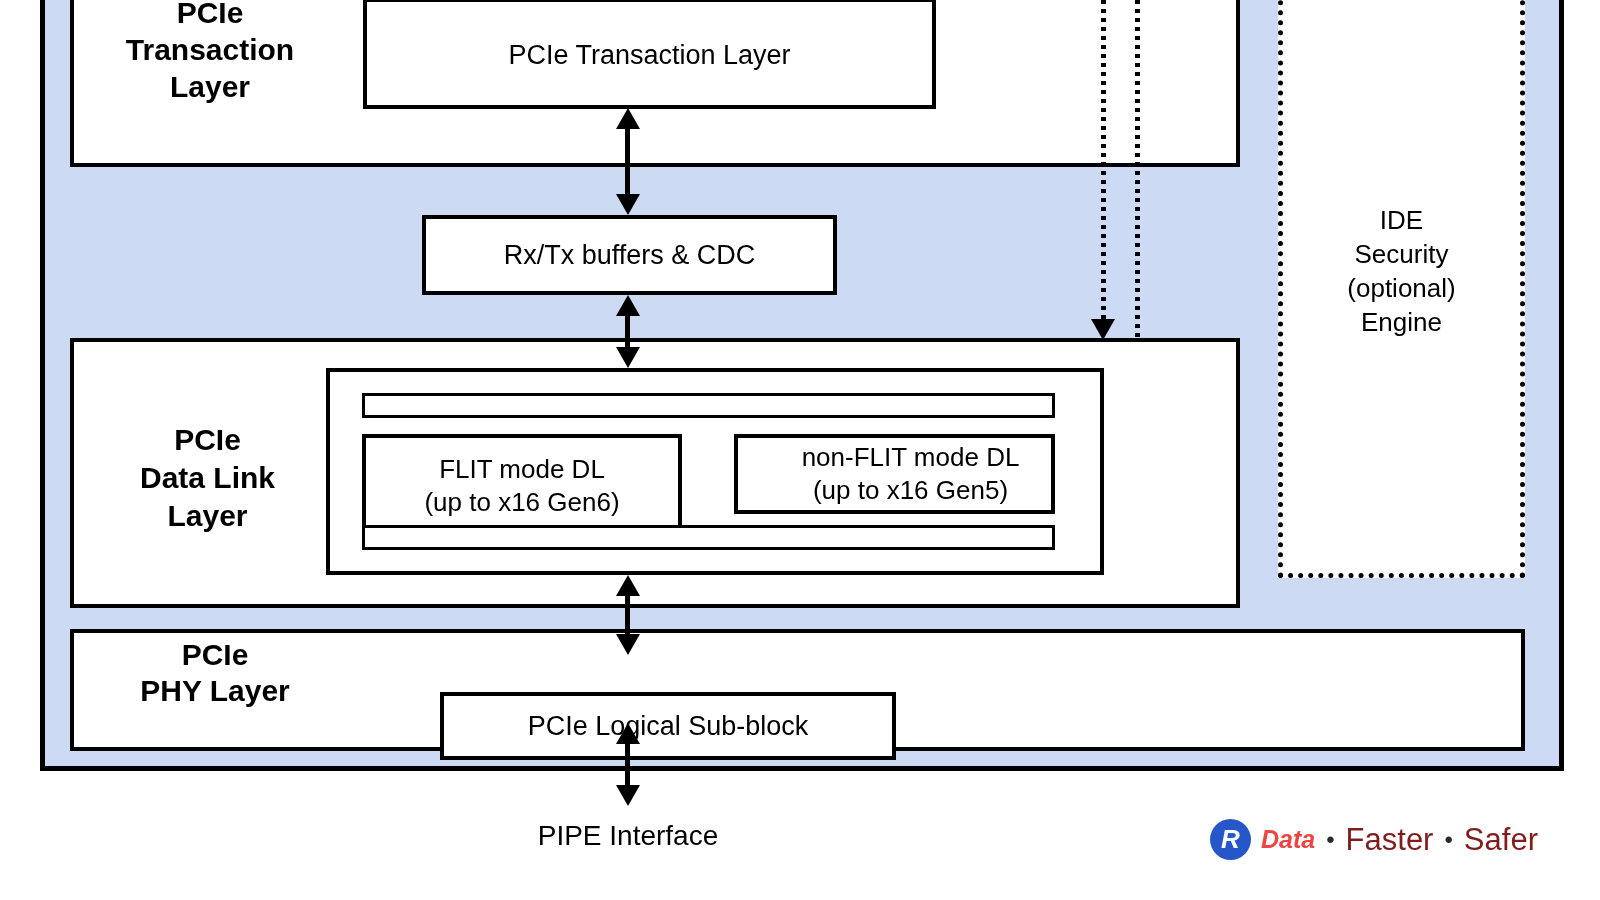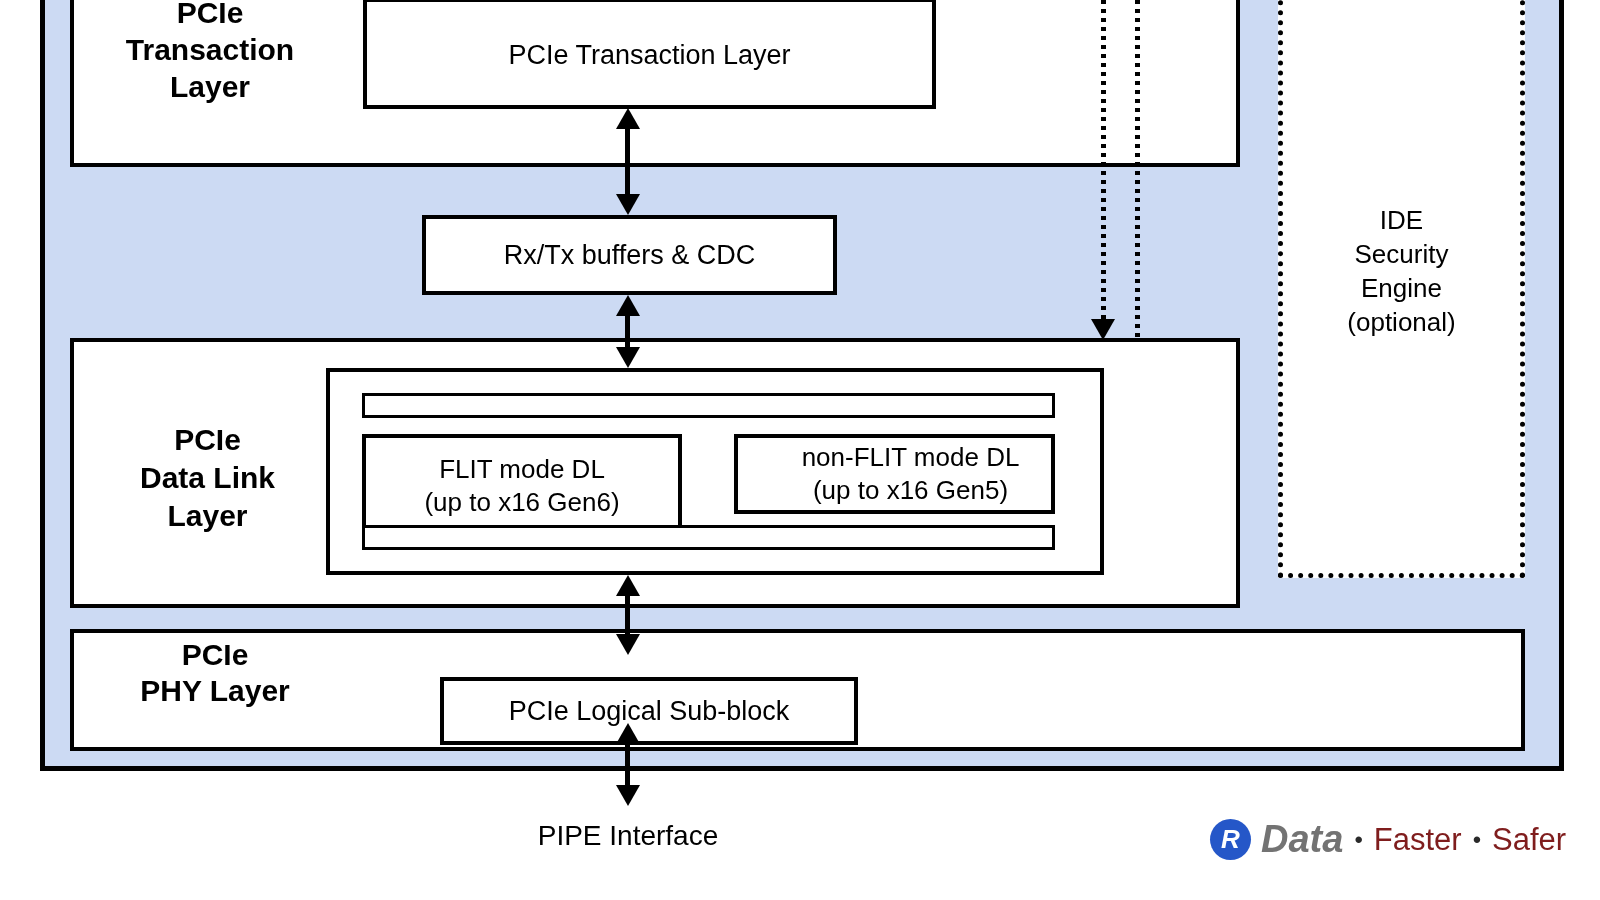--- a/index.html
+++ b/index.html
@@ -33,21 +33,21 @@
     border-left:12px solid transparent;border-right:12px solid transparent;border-top:21px solid #000;}
   
   .ide{background:#ffffff;border:5px dotted #000;z-index:2;}
   .ide-label{font-size:26px;line-height:34px;text-align:center;z-index:3;margin-top:16px;}
   
   .pipe{font-size:28px;text-align:center;z-index:2;}
   .logo-circle{width:41px;height:41px;border-radius:50%;background:#2557c8;color:#fff;
     display:flex;align-items:center;justify-content:center;
     font-weight:bold;font-size:26px;font-style:italic;z-index:2;}
   .logo-row{display:flex;align-items:center;height:41px;z-index:2;}
-  .logo-brand{font-weight:bold;font-style:italic;font-size:38px;color:#737373;}
+  .logo-brand{font-weight:bold;font-style:italic;font-size:25px;color:#ef4444;}
   .logo-dot{font-size:24px;color:#2a2a2a;margin:0 11px;}
   .logo-word{font-size:31px;color:#7f1d1d;}
 </style>
 </head>
 <body>
 
 <div class="canvas">
 
   <div class="abs outer"></div>
 
@@ -89,30 +89,30 @@
       <div>(up to x16 Gen5)</div>
     </div>
   </div>
   <div class="abs bar" style="left:362px;top:525px;width:693px;height:25px;"></div>
 
   <div class="abs section" style="left:70px;top:629px;width:1455px;height:122px;"></div>
   <div class="abs layer-label" style="left:70px;top:637px;width:290px;line-height:36px;">
     <div>PCIe</div>
     <div>PHY Layer</div>
   </div>
-  <div class="abs wbox" style="left:440px;top:677px;width:418px;height:68px;justify-content:center;">
+  <div class="abs wbox" style="left:440px;top:692px;width:456px;height:68px;justify-content:center;">
     <span class="boxtext">PCIe Logical Sub-block</span>
   </div>
 
   <div class="abs ide" style="left:1278px;top:-40px;width:247px;height:618px;"></div>
   <div class="abs ide-label" style="left:1278px;top:187px;width:247px;">
     <div>IDE</div>
     <div>Security</div>
+    <div>(optional)</div>
     <div>Engine</div>
-    <div>(optional)</div>
   </div>
 
   <div class="abs varrow" style="left:616px;top:108px;height:107px;">
     <span class="head up"></span>
     <span class="shaft"></span>
     <span class="head down"></span>
   </div>
   <div class="abs varrow" style="left:616px;top:295px;height:73px;">
     <span class="head up"></span>
     <span class="shaft"></span>

